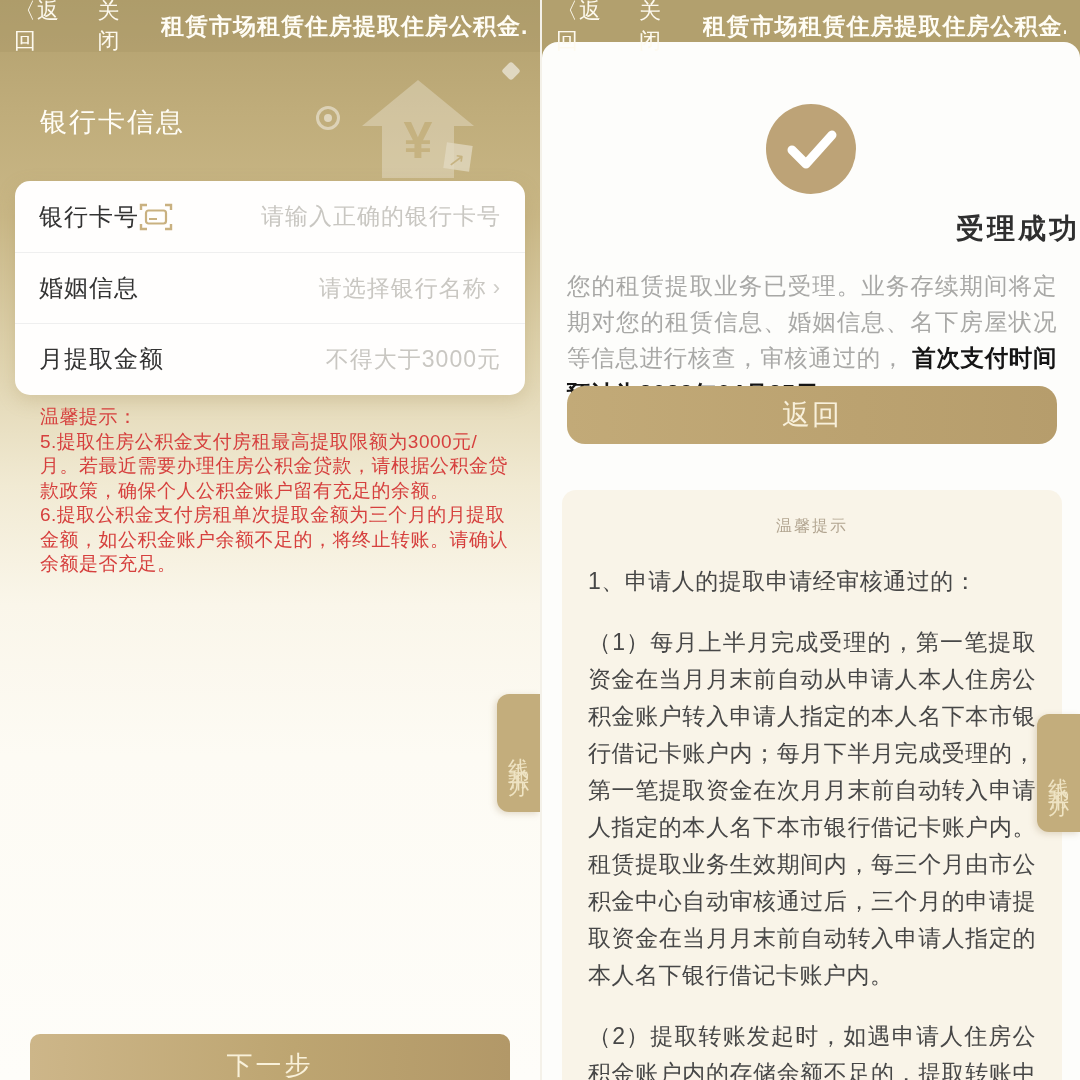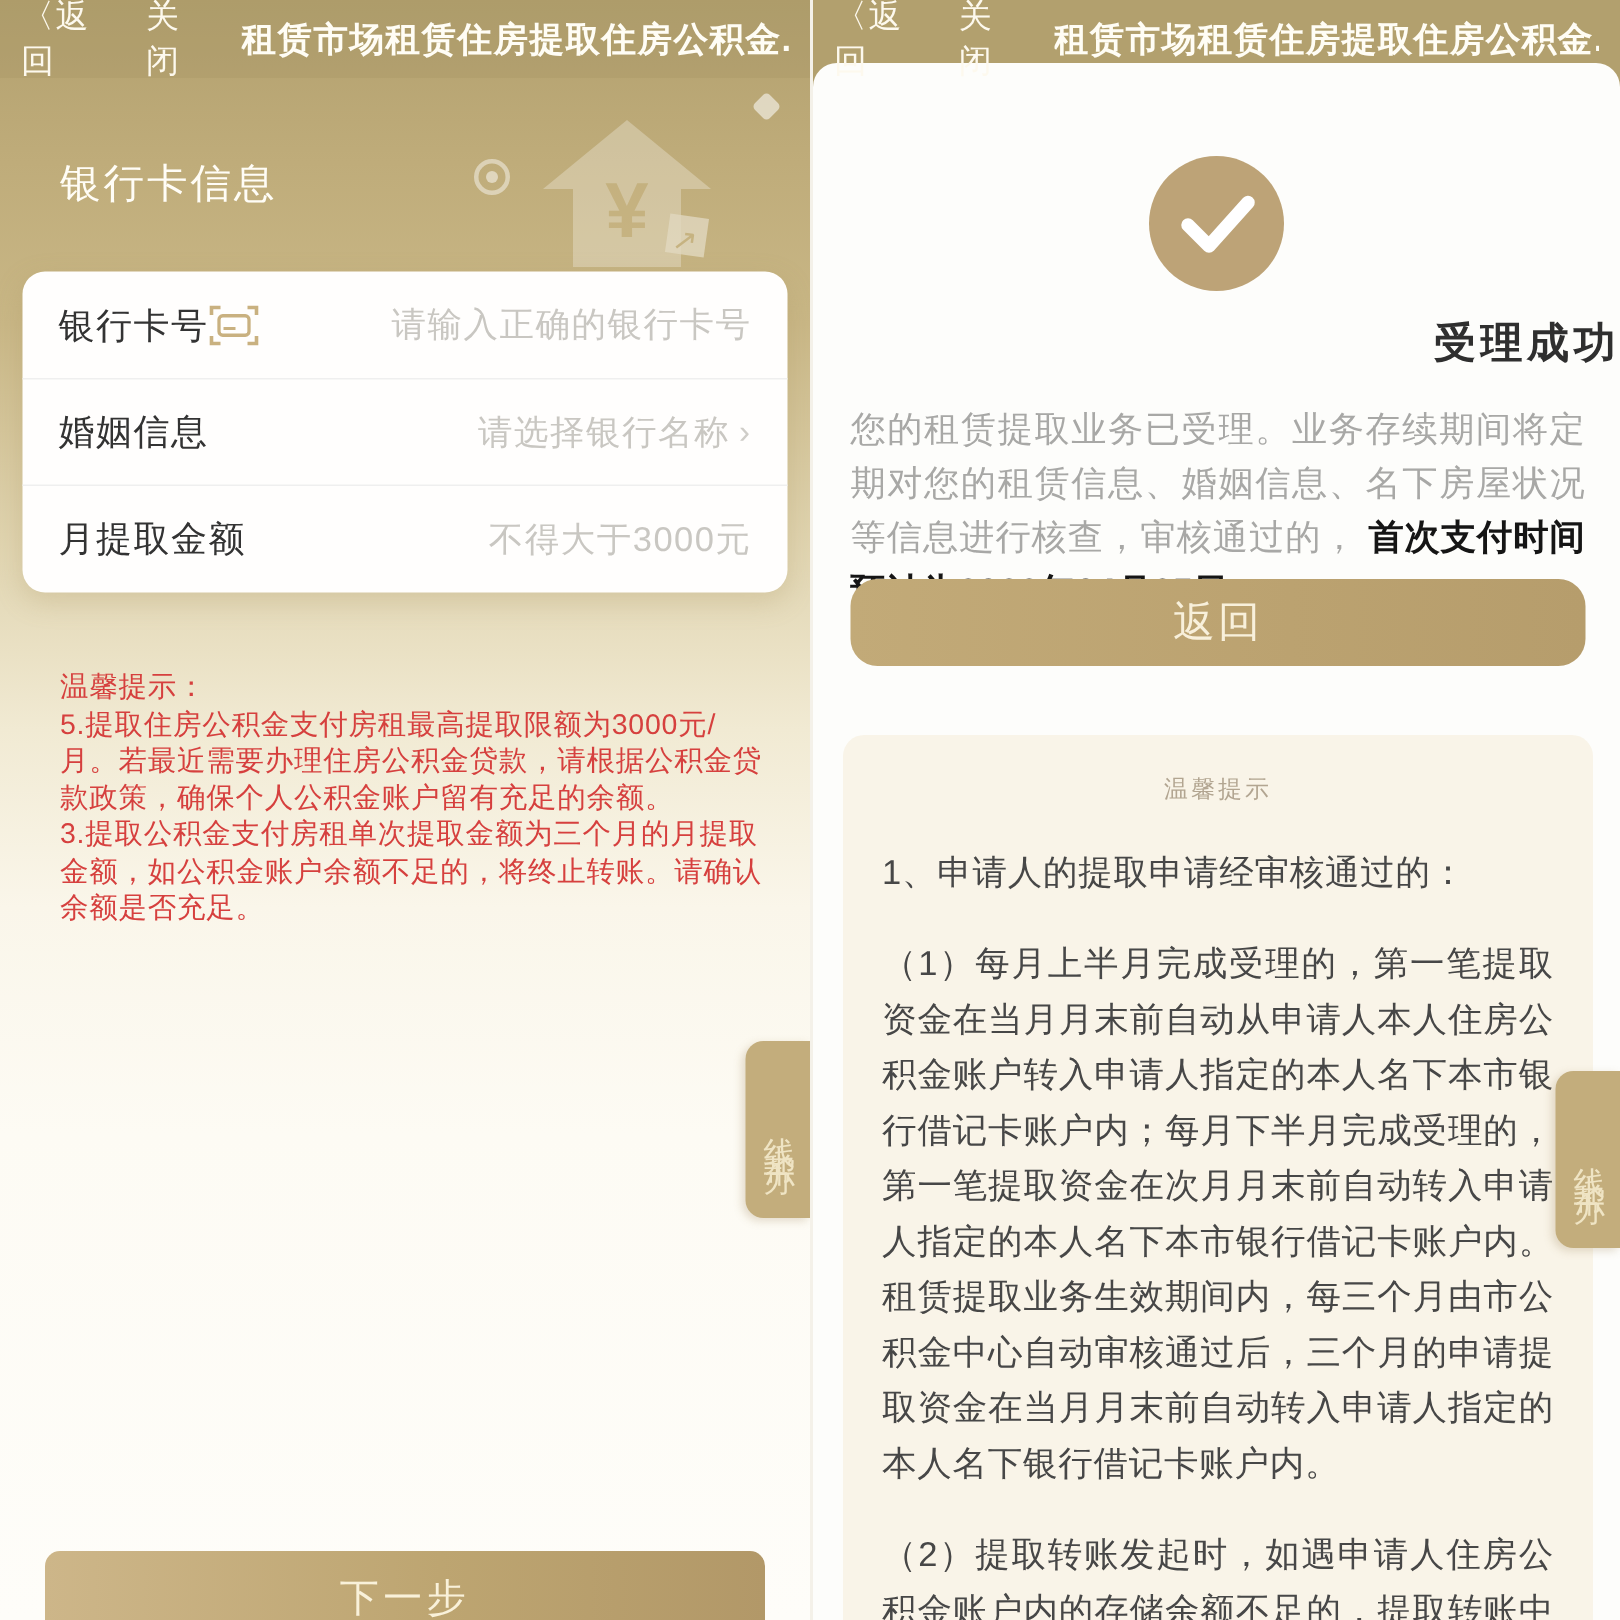--- a/index.html
+++ b/index.html
@@ -33,21 +33,21 @@
   .card { position:absolute; left:15px; top:181px; width:510px; height:214px;
           background:#fffefd; border-radius:15px; box-shadow:0 6px 18px rgba(168,146,96,.28); z-index:2; }
   .form-row { position:relative; height:71px; display:flex; align-items:center; padding:0 24px; }
   .form-row + .form-row { border-top:1px solid #efefef; }
   .form-row .label { color:#333; font-size:24px; letter-spacing:1px; display:flex; align-items:center; }
   .form-row .value { margin-left:auto; color:#c9c7c2; font-size:23px; letter-spacing:1px;
                      display:flex; align-items:center; gap:6px; }
   .chevron { color:#cfcdc8; font-size:22px; }
 
   .warm-tips { position:absolute; left:40px; top:405px; width:472px; color:#d6403e;
-               font-size:19px; line-height:24.5px; z-index:2; letter-spacing:0.5px;margin-top:42px; }
+               font-size:19px; line-height:24.5px; z-index:2; letter-spacing:0.5px; }
   .warm-tips p { margin:0; }
 
   .helper-tab { position:absolute; right:0; width:43px; background:#c3ad7c;
                 border-radius:12px 0 0 12px; color:#efe4c4; font-size:21px;
                 writing-mode:vertical-rl; text-align:center; letter-spacing:6px;
                 display:flex; align-items:center; justify-content:center; z-index:6;
                 box-shadow:-2px 2px 6px rgba(150,125,75,.25); cursor:pointer; }
   .helper-left { top:694px; height:118px; }
   .helper-right { top:672px; height:118px; }
 
@@ -127,21 +127,21 @@
       </div>
       <div class="form-row">
         <span class="label">月提取金额</span>
         <span class="value">不得大于3000元</span>
       </div>
     </div>
 
     <div class="warm-tips">
       <p>温馨提示：</p>
       <p>5.提取住房公积金支付房租最高提取限额为3000元/月。若最近需要办理住房公积金贷款，请根据公积金贷款政策，确保个人公积金账户留有充足的余额。</p>
-      <p>3.提取公积金支付房租单次提取金额为三个月的月提取金额，如公积金账户余额不足的，将终止转账。请确认余额是否充足。</p>
+      <p>6.提取公积金支付房租单次提取金额为三个月的月提取金额，如公积金账户余额不足的，将终止转账。请确认余额是否充足。</p>
     </div>
 
     <div class="helper-tab helper-left">线上帮办</div>
 
     <div class="next-btn">下一步</div>
   </div>
 
   <div class="screen screen-right">
 
     <div class="appbar">

